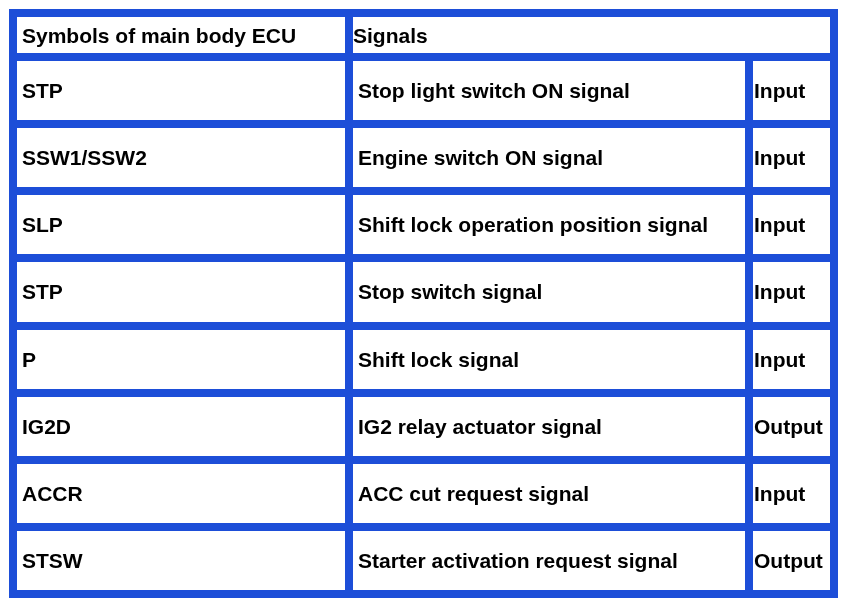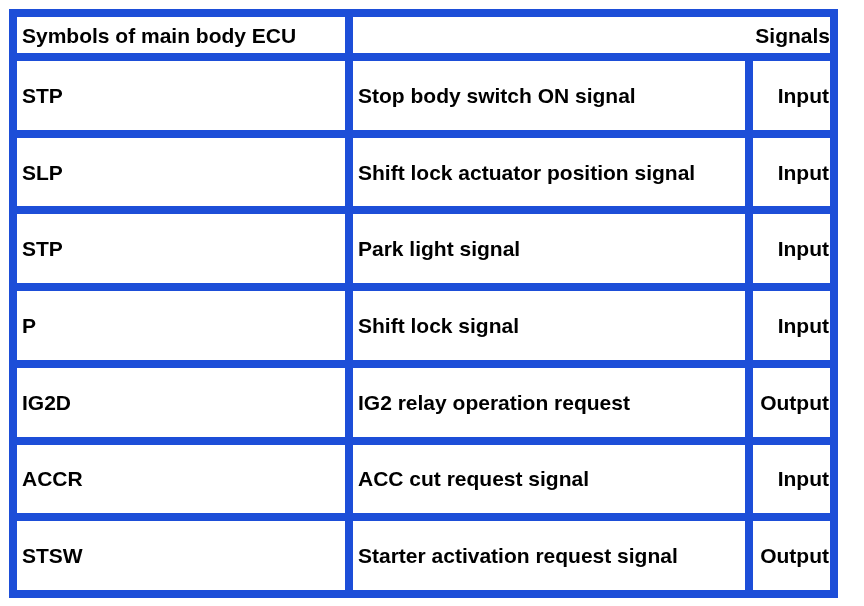--- a/index.html
+++ b/index.html
@@ -43,32 +43,32 @@
   }
   th {
     font-weight: bold;
     height: 36px;
   }
   th.h-sym {
     text-align: left;
     padding-left: 5px;
   }
   th.h-sig {
-    text-align: right;
+    text-align: left;
   }
   td {
     font-weight: bold;
     height: 40px;
   }
   td.td-sym, td.td-sig {
     text-align: left;
     padding-left: 5px;
   }
   td.td-dir {
-    text-align: right;
+    text-align: left;
     padding: 0 1px;
     margin-left: 42px;
   }
 </style>
 </head>
 <body>
 
 <table class="ecu-table">
   <colgroup>
     <col class="col-sym">
@@ -77,41 +77,46 @@
   </colgroup>
   <thead>
     <tr>
       <th class="h-sym">Symbols of main body ECU</th>
       <th class="h-sig" colspan="2">Signals</th>
     </tr>
   </thead>
   <tbody>
       <tr>
         <td class="td-sym">STP</td>
-        <td class="td-sig">Stop body switch ON signal</td>
+        <td class="td-sig">Stop light switch ON signal</td>
+        <td class="td-dir">Input</td>
+      </tr>
+      <tr>
+        <td class="td-sym">SSW1/SSW2</td>
+        <td class="td-sig">Engine switch ON signal</td>
         <td class="td-dir">Input</td>
       </tr>
       <tr>
         <td class="td-sym">SLP</td>
-        <td class="td-sig">Shift lock actuator position signal</td>
+        <td class="td-sig">Shift lock operation position signal</td>
         <td class="td-dir">Input</td>
       </tr>
       <tr>
         <td class="td-sym">STP</td>
-        <td class="td-sig">Park light signal</td>
+        <td class="td-sig">Stop switch signal</td>
         <td class="td-dir">Input</td>
       </tr>
       <tr>
         <td class="td-sym">P</td>
         <td class="td-sig">Shift lock signal</td>
         <td class="td-dir">Input</td>
       </tr>
       <tr>
         <td class="td-sym">IG2D</td>
-        <td class="td-sig">IG2 relay operation request</td>
+        <td class="td-sig">IG2 relay actuator signal</td>
         <td class="td-dir">Output</td>
       </tr>
       <tr>
         <td class="td-sym">ACCR</td>
         <td class="td-sig">ACC cut request signal</td>
         <td class="td-dir">Input</td>
       </tr>
       <tr>
         <td class="td-sym">STSW</td>
         <td class="td-sig">Starter activation request signal</td>

